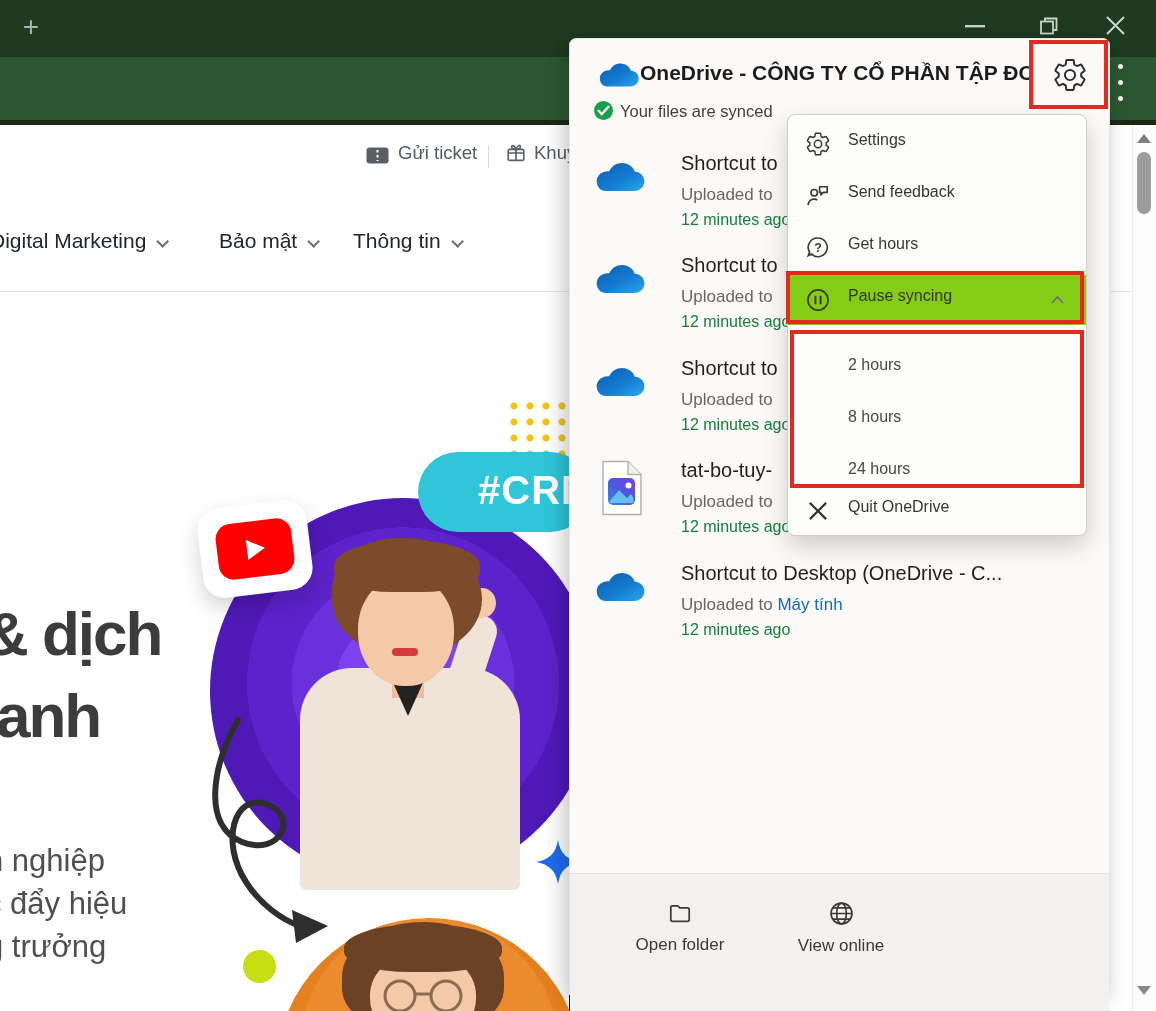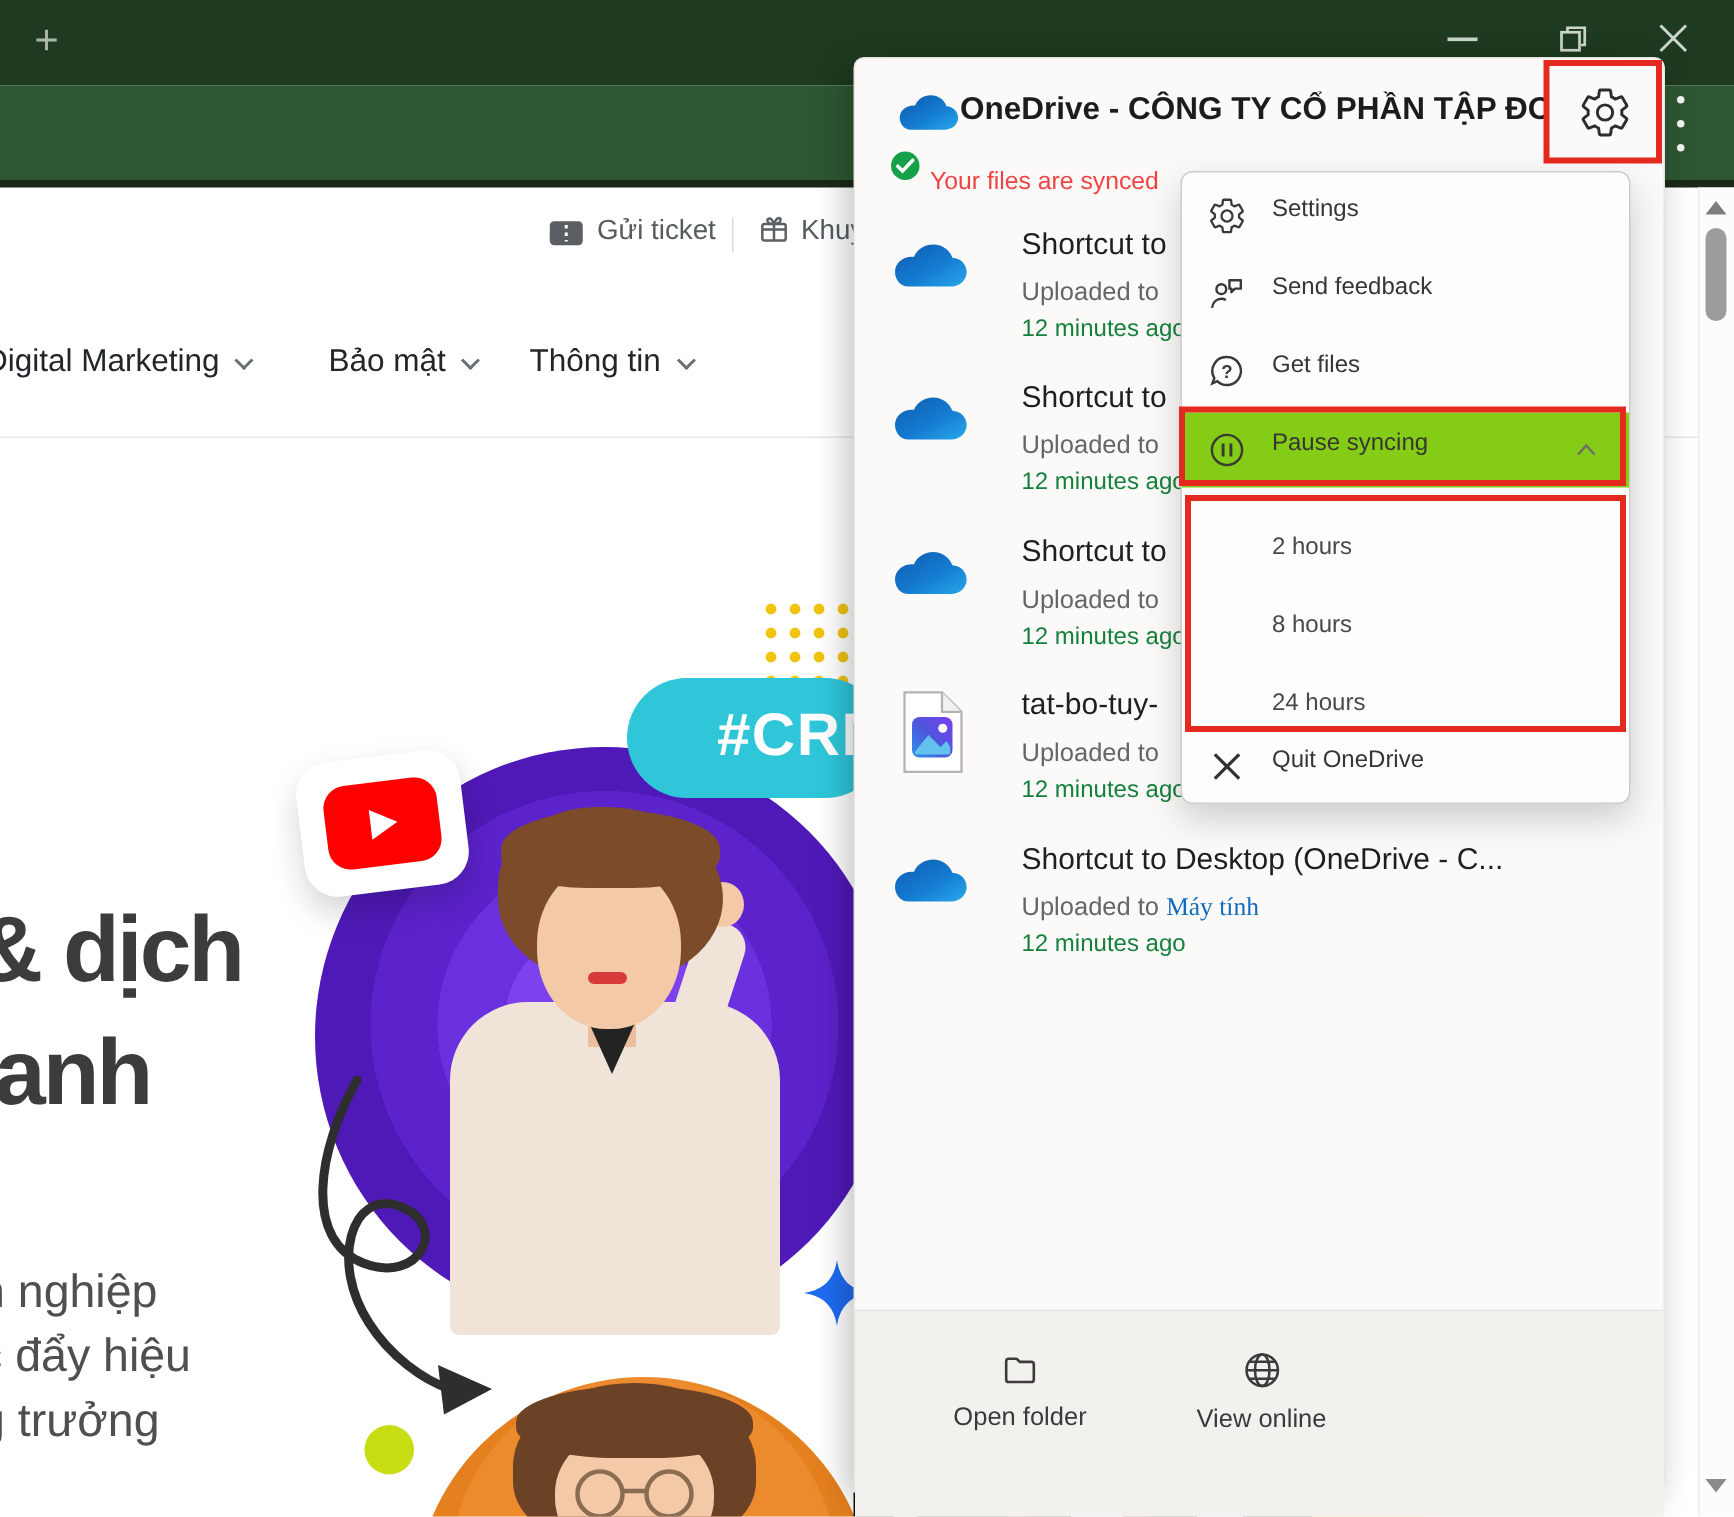--- a/index.html
+++ b/index.html
@@ -41,27 +41,27 @@
   
   .scroll-track { left:1132px; top:125px; width:24px; height:886px; background:#fcfcfc; border-left:1px solid #ececec; }
   .tri-up { width:0; height:0; border-left:7px solid transparent; border-right:7px solid transparent; border-bottom:9px solid #7d7d7d; }
   .tri-down { width:0; height:0; border-left:7px solid transparent; border-right:7px solid transparent; border-top:9px solid #8a8a8a; }
   .scroll-thumb { left:1137px; top:152px; width:14px; height:62px; background:#9c9c9c; border-radius:7px; }
 
   
   .popup { left:569px; top:38px; width:541px; height:957px; background:#fbfaf8; border-radius:7px;
     box-shadow:-4px 6px 22px rgba(0,0,0,.25); border:1px solid #e6e4e1; }
   .popup .title { left:70px; top:22px; width:390px; font-size:21px; font-weight:700; color:#1c1c1c; white-space:nowrap; overflow:hidden; }
-  .status-text { left:50px; top:63px; font-size:16.5px; color:#ef4444;margin-top:10px; }
+  .status-text { left:50px; top:63px; font-size:16.5px; color:#404040; }
   .check-circle { left:24px; top:62px; width:19px; height:19px; border-radius:50%; background:#16a049; }
   .file-row { left:0; width:541px; height:90px; }
   .file-title { position:absolute; left:111px; top:0; font-size:20px; color:#201f1e; white-space:nowrap; }
   .file-sub { position:absolute; left:111px; top:33px; font-size:17px; color:#686664; white-space:nowrap; }
   .file-time { position:absolute; left:111px; top:59px; font-size:16px; color:#15803d; }
-  .file-link { color:#0f6cbd;font-family:Liberation Serif, serif; }
+  .file-link { color:#0f6cbd; }
   .popup-footer { left:0; top:834px; width:539px; height:158px; background:#f3f1ee; border-top:1px solid #e3e1dd; border-radius:0 0 6px 6px; }
   .footer-action { position:absolute; top:26px; width:140px; text-align:center; }
   .footer-action .lbl { display:block; margin-top:9px; font-size:17px; color:#3b3a39; }
 
   
   .ctx-menu { left:217px; top:75px; width:300px; height:422px; background:#fdfdfc; border:1px solid #cfcdcb;
     border-radius:8px; box-shadow:0 10px 24px rgba(0,0,0,.18); }
   .mi { position:absolute; left:0; width:298px; height:50px; }
   .mi .ico { position:absolute; left:17px; top:12px; width:26px; height:26px; }
   .mi .lbl { position:absolute; left:60px; top:12px; font-size:16px; color:#383633; white-space:nowrap; }
@@ -297,21 +297,21 @@
           <path d="M2.8 20.5c.5-3.6 2.9-5.6 5.7-5.6 1 0 2 .25 2.8.75"></path>
           <path d="M13.5 3.5h7v5.2h-3.6l-2.2 2.2V8.7h-1.2z"></path>
       </svg>
       <span class="lbl">Send feedback</span>
     </div>
     <div class="mi" style="top:108px">
       <svg class="ico" viewBox="0 0 24 24" fill="none" stroke="#3b3935" stroke-width="1.5">
         <path d="M12 2.8a8.6 8.6 0 1 1-6 14.8l-3 1.4 1.2-3.2A8.6 8.6 0 0 1 12 2.8z"></path>
         <text x="12" y="15.5" text-anchor="middle" font-size="11.5" font-weight="bold" fill="#3b3935" stroke="none">?</text>
       </svg>
-      <span class="lbl">Get files</span>
+      <span class="lbl">Get hours</span>
     </div>
     <div class="mi mi-pause" style="top:160px">
       <svg class="ico" viewBox="0 0 24 24" fill="none" stroke="#3b3935" stroke-width="1.5">
         <circle cx="12" cy="12" r="9.3"></circle>
           <path d="M9.6 8v8M14.4 8v8" stroke-width="1.8"></path>
       </svg>
       <span class="lbl">Pause syncing</span>
       <svg style="position:absolute;left:262px;top:20px" width="15" height="10" viewBox="0 0 15 10" fill="none" stroke="#6f6d6b" stroke-width="1.6">
           <path d="M2 8 L7.5 2 L13 8"></path>
         </svg>

